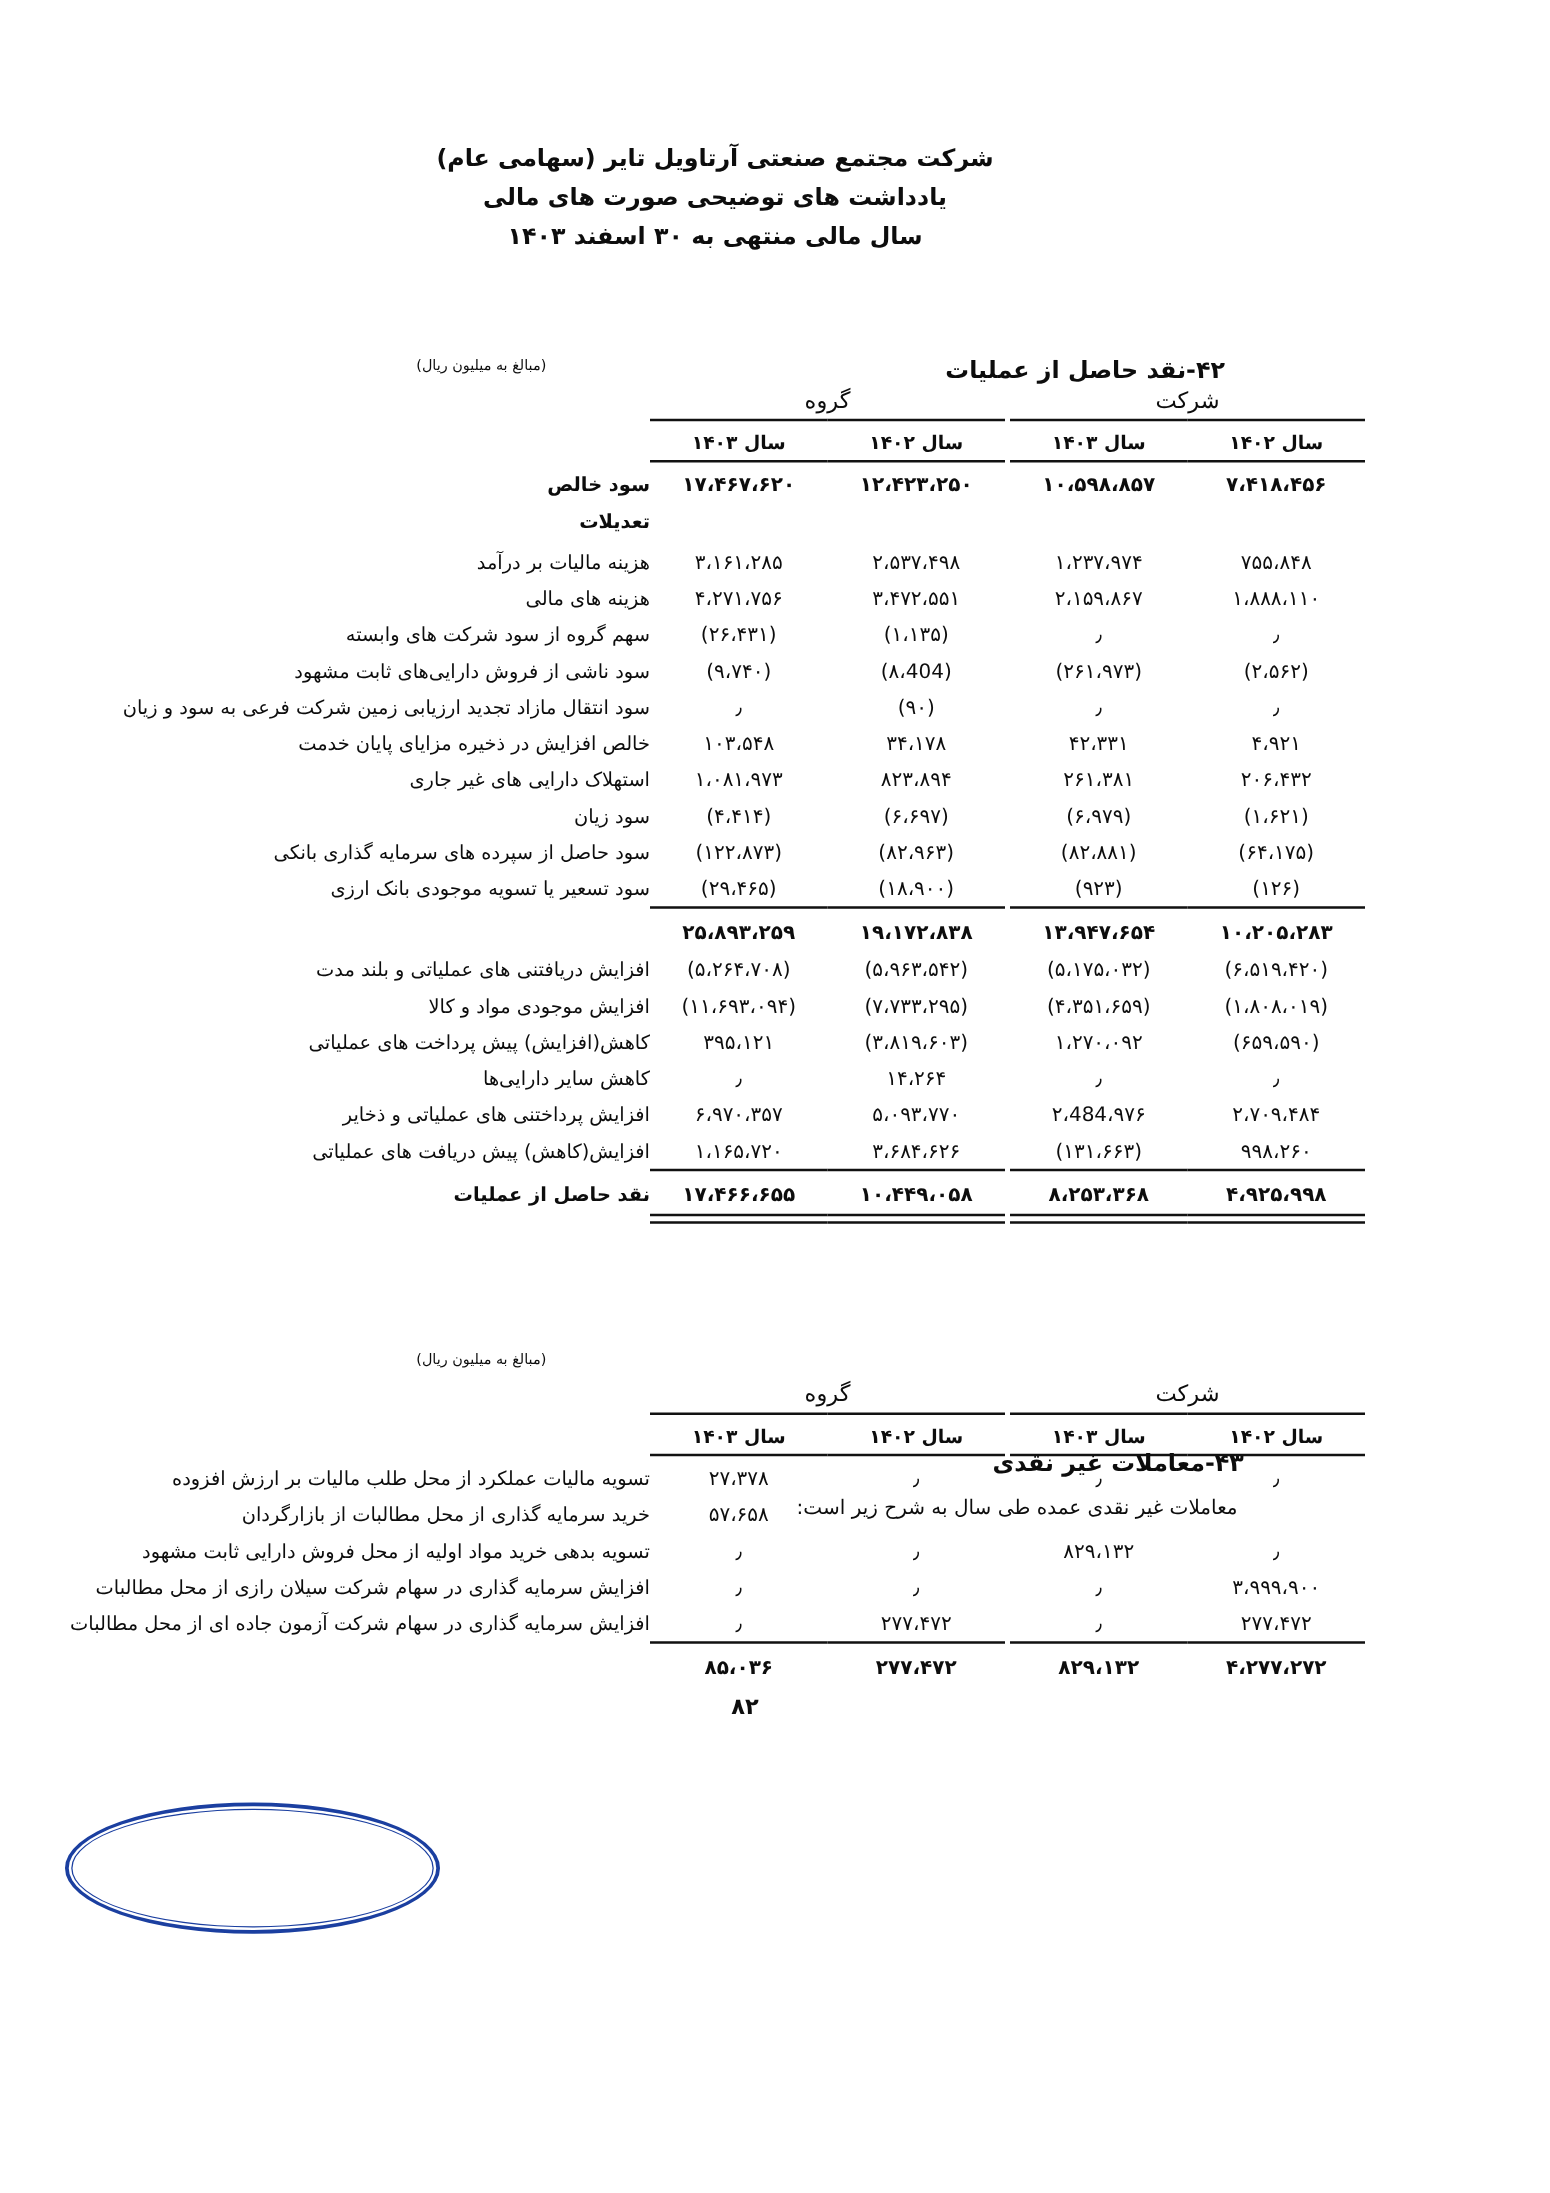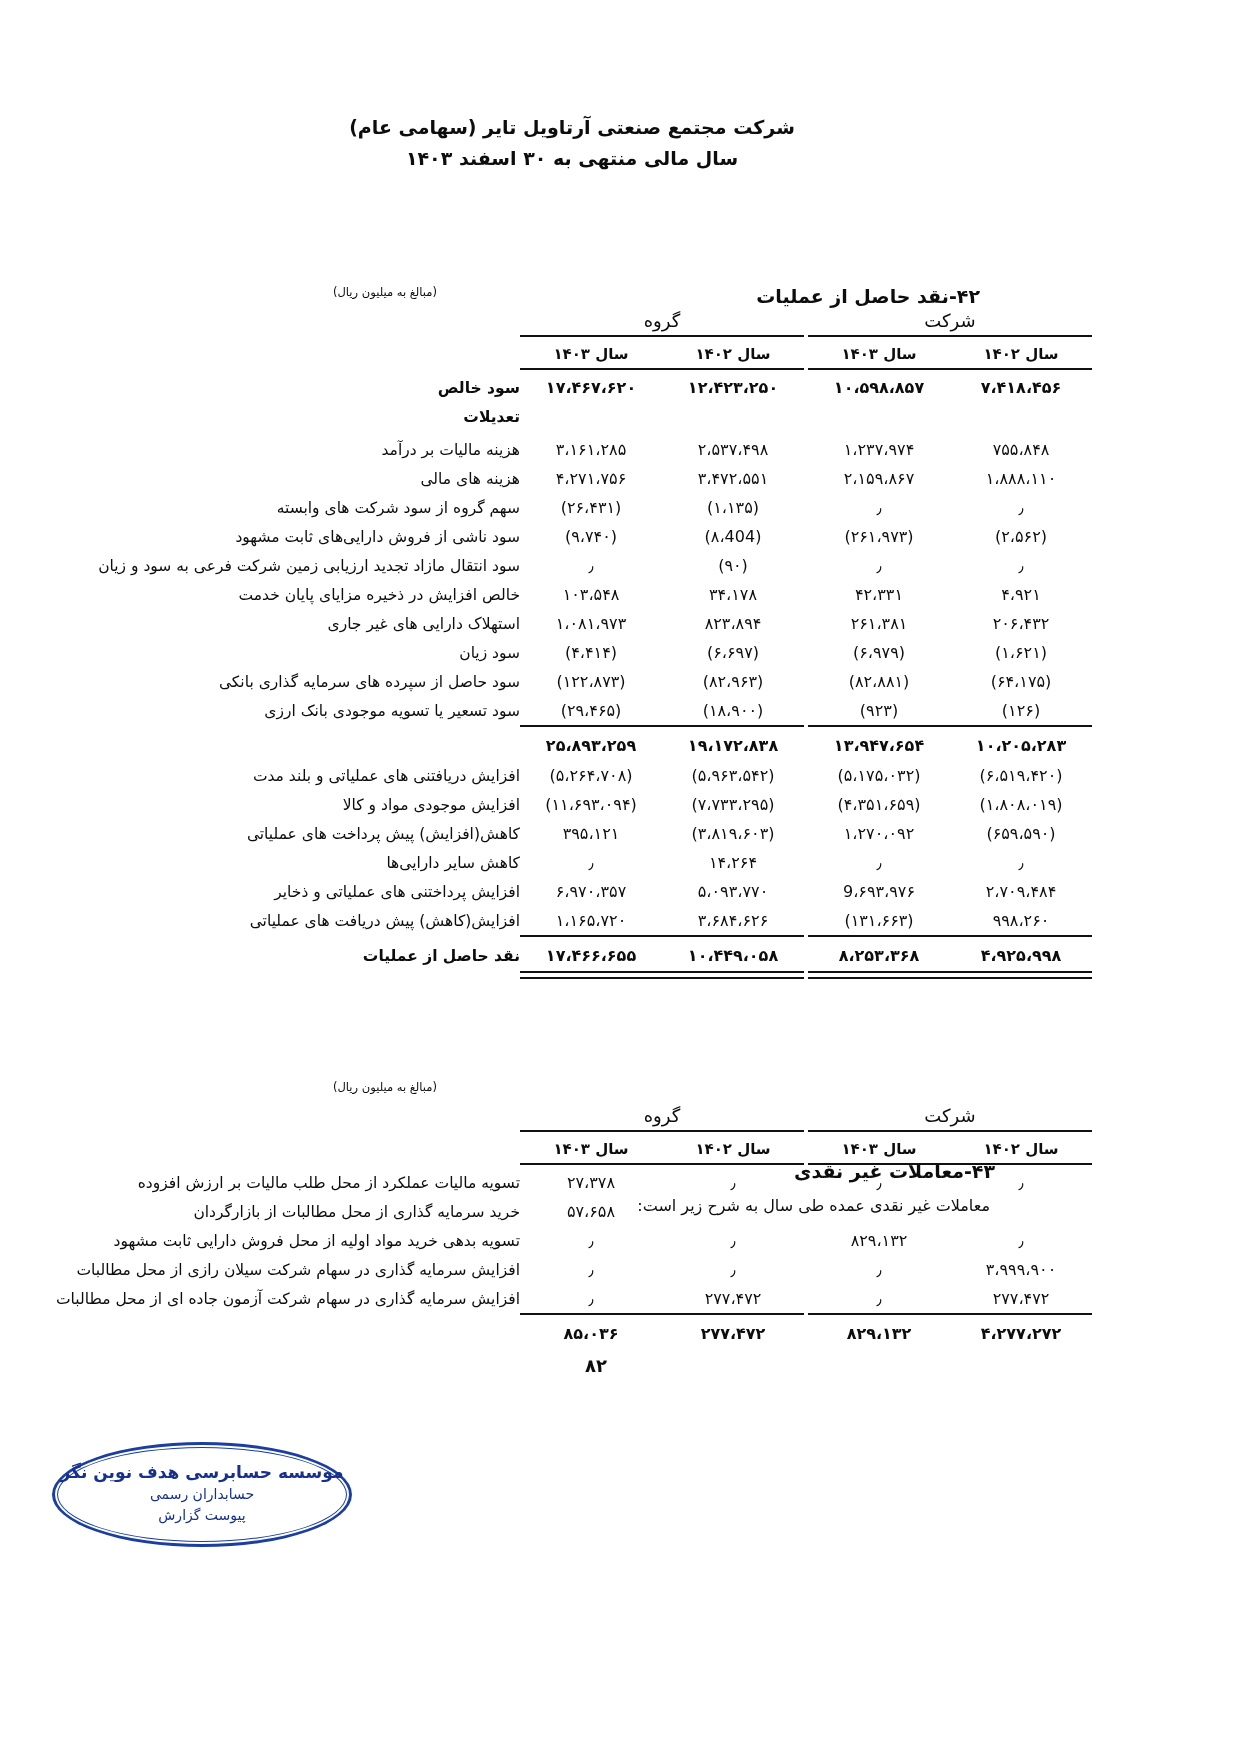--- a/index.html
+++ b/index.html
@@ -114,20 +114,21 @@
   .stamp .t2{ font-size:14px; line-height:21px; }
   .stamp .t3{ font-size:14px; line-height:21px; }
 </style>
 </head>
 <body>
 
 <div class="page">
 
   <div class="doc-header">
     <div>شرکت مجتمع صنعتی آرتاویل تایر  (سهامی عام)</div>
+    <div>یادداشت های توضیحی صورت های مالی</div>
     <div>سال مالی منتهی به ۳۰ اسفند ۱۴۰۳</div>
   </div>
 
   <div class="section-title" id="sec42">۴۲-نقد حاصل از عملیات</div>
 
   <div class="tbl-wrap" id="tbl42">
     <div class="units">(مبالغ به میلیون ریال)</div>
 
     <table class="fin">
       <colgroup>
@@ -314,21 +315,21 @@
           <tr class="small-row">
             <td class="num">٫</td>
             <td class="num">٫</td>
             <td class="nb"></td>
             <td class="num">۱۴،۲۶۴</td>
             <td class="num">٫</td>
             <td class="lbl">کاهش سایر دارایی‌ها</td>
           </tr>
           <tr class="small-row">
             <td class="num">۲،۷۰۹،۴۸۴</td>
-            <td class="num">9،۶۹۳،۹۷۶</td>
+            <td class="num">۲،484،۹۷۶</td>
             <td class="nb"></td>
             <td class="num">۵،۰۹۳،۷۷۰</td>
             <td class="num">۶،۹۷۰،۳۵۷</td>
             <td class="lbl">افزایش پرداختنی های عملیاتی و ذخایر</td>
           </tr>
           <tr class="small-row">
             <td class="num">۹۹۸،۲۶۰</td>
             <td class="num">(۱۳۱،۶۶۳)</td>
             <td class="nb"></td>
             <td class="num">۳،۶۸۴،۶۲۶</td>
@@ -466,20 +467,15 @@
         </tr>
       </tbody>
     </table>
   </div>
 
   <div class="page-num">۸۲</div>
 
   <div class="stamp">
     <div class="ellipse"></div>
     <div class="ellipse inner"></div>
-    <div class="txt">
-      <div class="t1">موسسه حسابرسی هدف نوین نگر</div>
-      <div class="t2">حسابداران رسمی</div>
-      <div class="t3">پیوست گزارش</div>
-    </div>
   </div>
 
 </div>
 
 </body></html>

